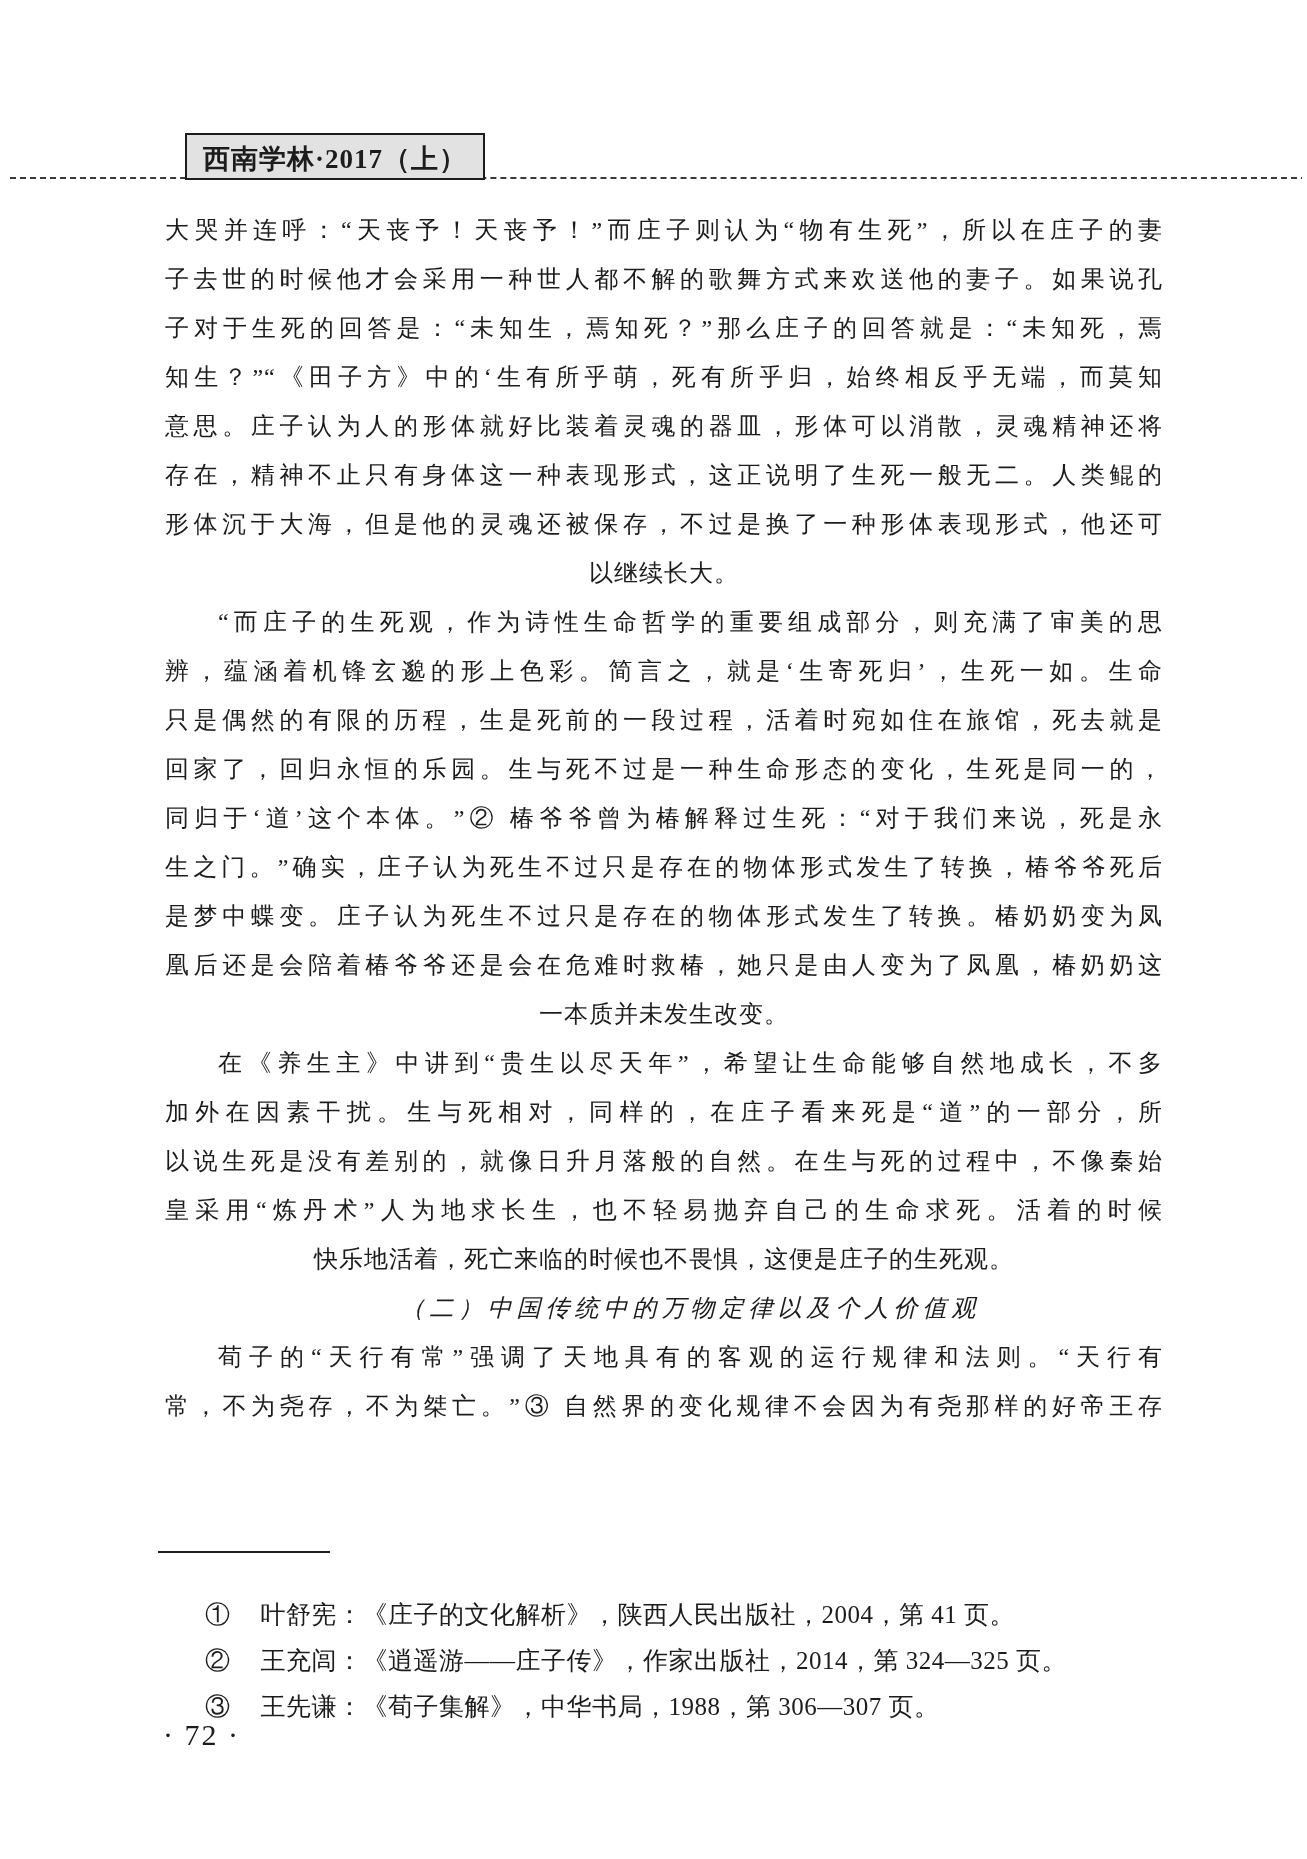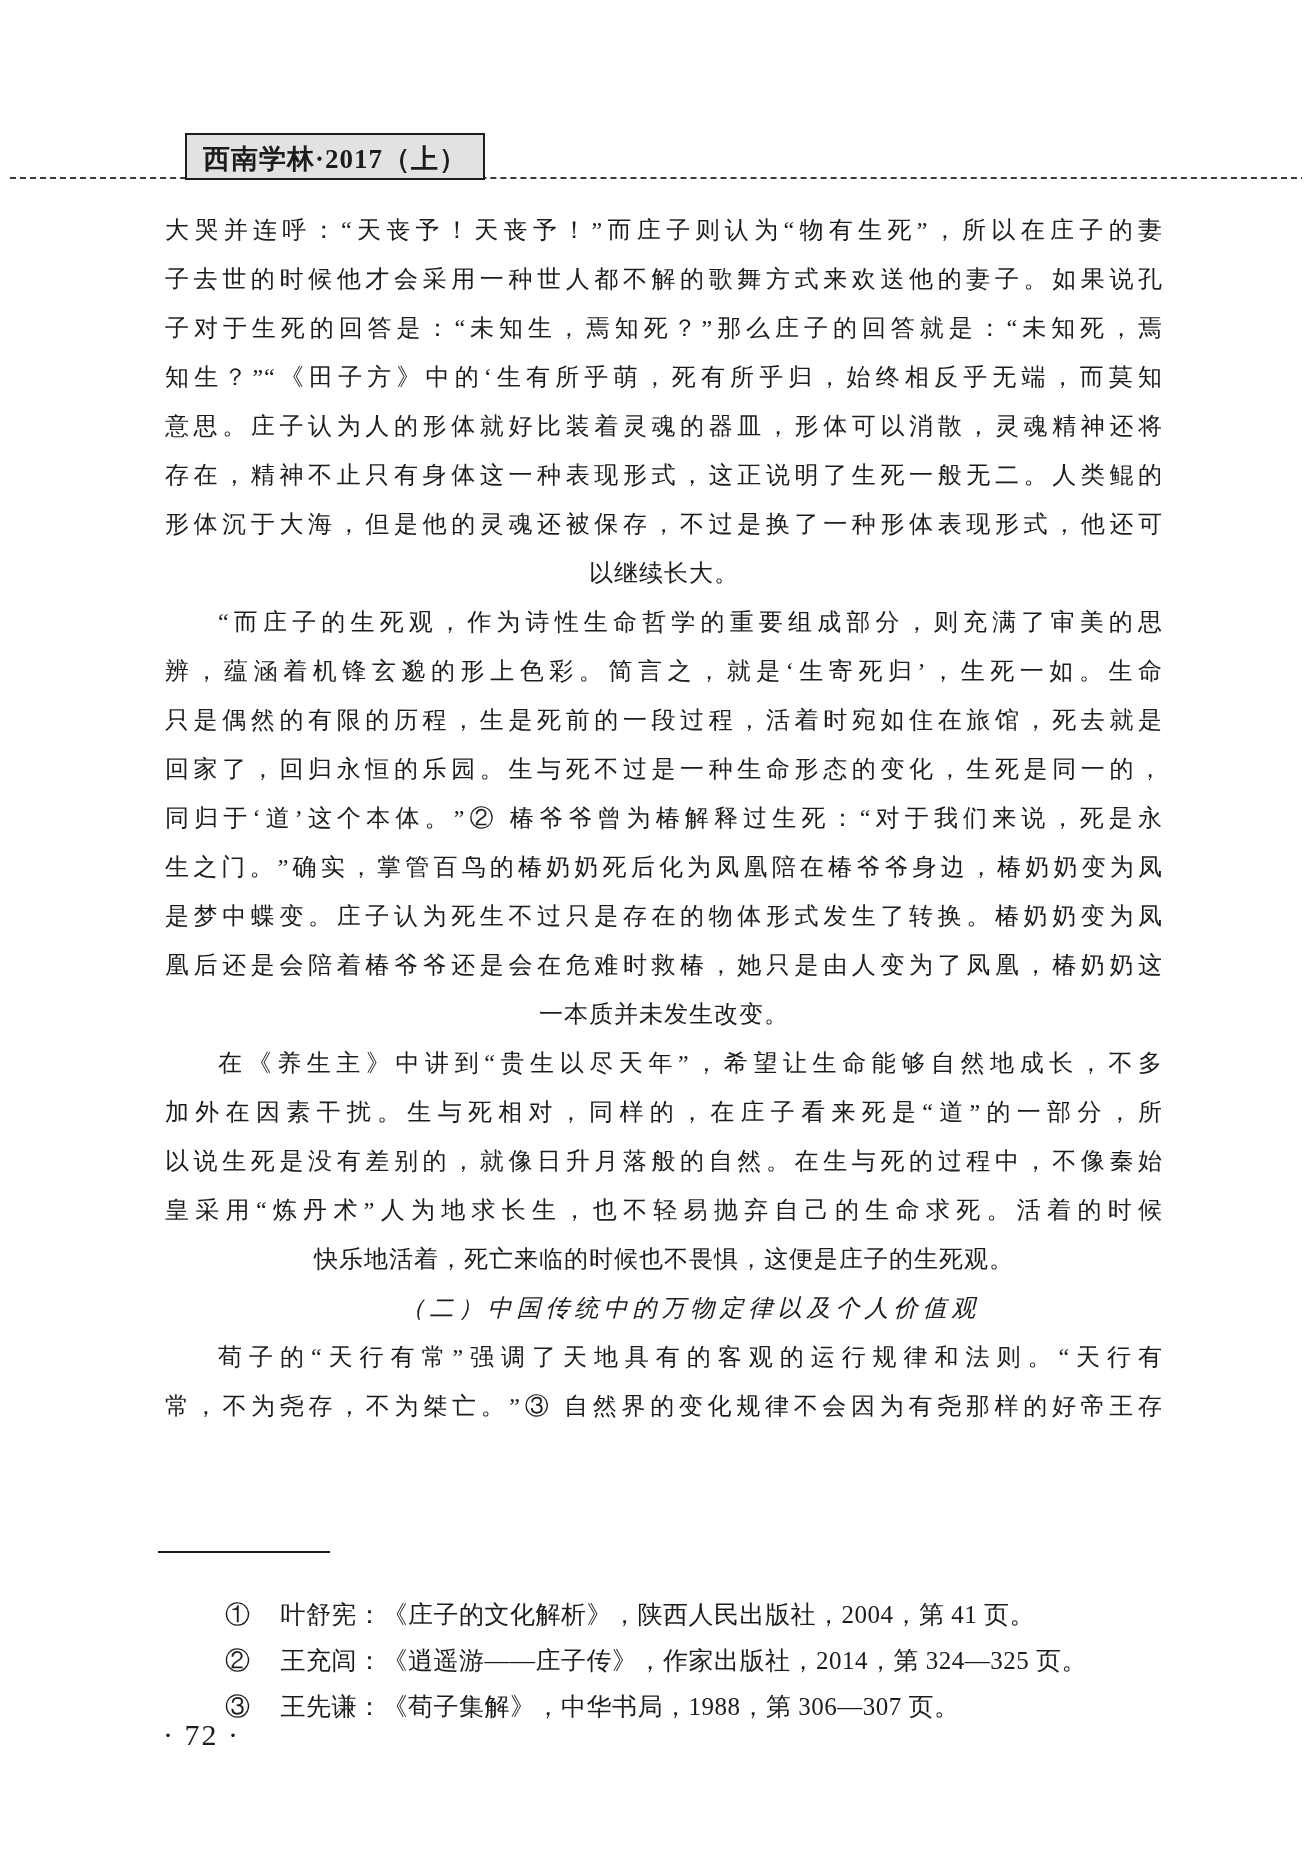--- a/index.html
+++ b/index.html
@@ -60,21 +60,21 @@
   }
   .fn-rule {
     position: absolute;
     left: 148px;
     top: 1541px;
     width: 172px;
     border-top: 2px solid #1d1d1d;
   }
   .footnotes {
     position: absolute;
-    left: 200px;
+    left: 180px;
     top: 1567px;
     width: 990px;
     font-size: 25px;
   }
   .fn-line {
     height: 46px;
     line-height: 46px;
     letter-spacing: 0.5px;
     white-space: nowrap;
   }
@@ -106,21 +106,21 @@
       <div class="line full">知生？”“《田子方》中的‘生有所乎萌，死有所乎归，始终相反乎无端，而莫知</div>
       <div class="line full">意思。庄子认为人的形体就好比装着灵魂的器皿，形体可以消散，灵魂精神还将</div>
       <div class="line full">存在，精神不止只有身体这一种表现形式，这正说明了生死一般无二。人类鲲的</div>
       <div class="line full">形体沉于大海，但是他的灵魂还被保存，不过是换了一种形体表现形式，他还可</div>
       <div class="line">以继续长大。</div>
       <div class="line full indent">“而庄子的生死观，作为诗性生命哲学的重要组成部分，则充满了审美的思</div>
       <div class="line full">辨，蕴涵着机锋玄邈的形上色彩。简言之，就是‘生寄死归’，生死一如。生命</div>
       <div class="line full">只是偶然的有限的历程，生是死前的一段过程，活着时宛如住在旅馆，死去就是</div>
       <div class="line full">回家了，回归永恒的乐园。生与死不过是一种生命形态的变化，生死是同一的，</div>
       <div class="line full">同归于‘道’这个本体。”② 椿爷爷曾为椿解释过生死：“对于我们来说，死是永</div>
-      <div class="line full">生之门。”确实，掌管百鸟的椿奶奶死后化为凤凰陪在椿爷爷身边，椿奶奶变为凤</div>
+      <div class="line full">生之门。”确实，庄子认为死生不过只是存在的物体形式发生了转换，椿爷爷死后</div>
       <div class="line full">是梦中蝶变。庄子认为死生不过只是存在的物体形式发生了转换。椿奶奶变为凤</div>
       <div class="line full">凰后还是会陪着椿爷爷还是会在危难时救椿，她只是由人变为了凤凰，椿奶奶这</div>
       <div class="line">一本质并未发生改变。</div>
       <div class="line full indent">在《养生主》中讲到“贵生以尽天年”，希望让生命能够自然地成长，不多</div>
       <div class="line full">加外在因素干扰。生与死相对，同样的，在庄子看来死是“道”的一部分，所</div>
       <div class="line full">以说生死是没有差别的，就像日升月落般的自然。在生与死的过程中，不像秦始</div>
       <div class="line full">皇采用“炼丹术”人为地求长生，也不轻易抛弃自己的生命求死。活着的时候</div>
       <div class="line">快乐地活着，死亡来临的时候也不畏惧，这便是庄子的生死观。</div>
       <div class="line heading indent">（二）中国传统中的万物定律以及个人价值观</div>
       <div class="line full indent">荀子的“天行有常”强调了天地具有的客观的运行规律和法则。“天行有</div>

